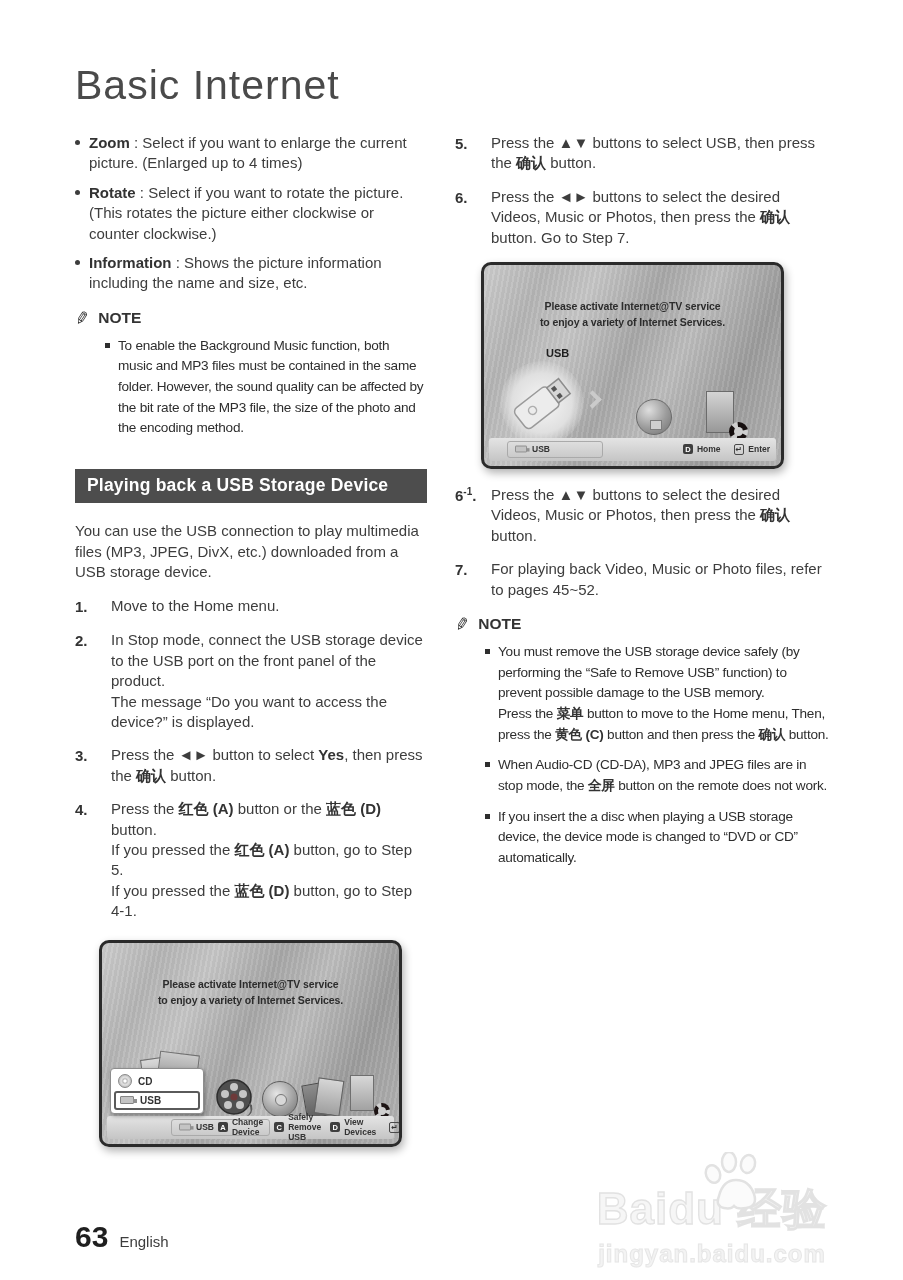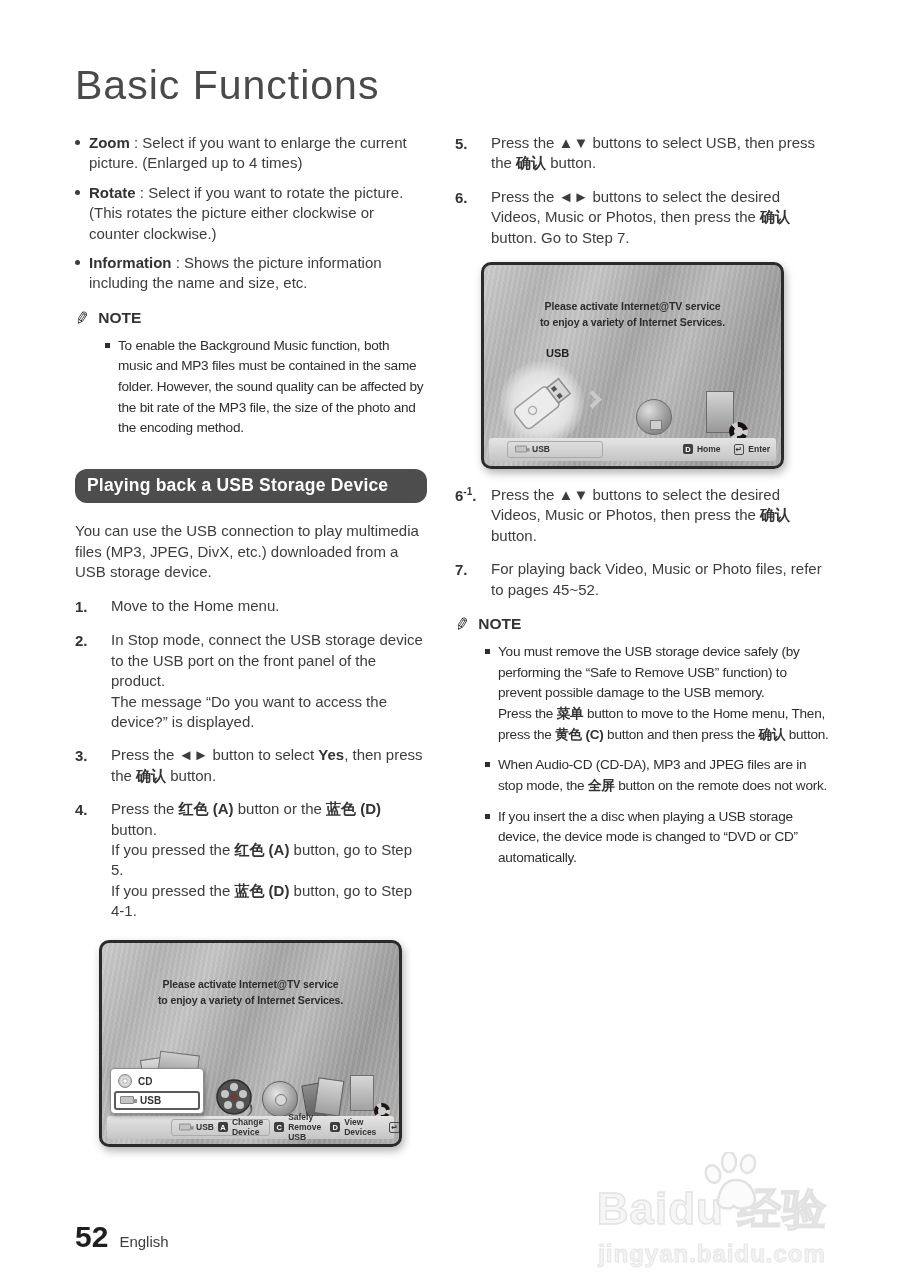--- a/index.html
+++ b/index.html
@@ -25,21 +25,21 @@
   .b { font-weight: bold; color: #333; }
   .note-head { display: flex; align-items: center; gap: 9px; margin: 14px 0 7px;
                font-weight: bold; font-size: 15.5px; color: #333; }
   .note-pencil { display: inline-block; transform: scaleX(-1) rotate(12deg); font-size: 17px; font-weight: normal; }
   .note-item { display: flex; gap: 8px; margin-left: 30px; margin-bottom: 10px;
                font-size: 13.6px; letter-spacing: -0.25px; line-height: 1.52; color: #2e2e2e; }
   .sq { width: 5px; height: 5px; background: #2e2e2e; margin-top: 7px; flex: none; }
   .note-item .txt, .step .txt, .btxt, .intro { white-space: pre-line; }
   .section-bar {
     background: #4d4d4d; color: #ffffff; font-weight: bold; font-size: 17.5px;
-    padding: 6px 0 7px 12px; margin: 30px 0 18px; letter-spacing: 0.2px; border-radius: 12px;
+    padding: 6px 0 7px 12px; margin: 30px 0 18px; letter-spacing: 0.2px;
   }
   .intro { font-size: 15px; line-height: 1.38; margin-bottom: 6px; }
   .step { display: flex; margin-top: 13px; font-size: 15px; line-height: 1.36; }
   .step .num { min-width: 36px; font-weight: bold; color: #333; flex: none; }
   .step .num sup { font-size: 10px; }
   .step .txt { flex: 1; }
 
   
   .screen {
     position: relative; width: 303px; height: 207px; border-radius: 10px;
@@ -137,21 +137,21 @@
   .wm-top { position: relative; font-size: 44px; font-weight: bold; letter-spacing: 1px;
             color: #f6f6f6; -webkit-text-stroke: 1.3px #e2e2e2; line-height: 1.05; }
   .wm-paw { position: absolute; top: -34px; left: 142px; }
   .wm-url { font-size: 24px; font-weight: bold; color: #f3f3f3; -webkit-text-stroke: 1px #e6e6e6;
             letter-spacing: 1px; margin-top: 8px; }
 </style>
 </head>
 <body>
 
 <div class="page">
-  <h1 class="title">Basic Functions</h1>
+  <h1 class="title">Basic Internet</h1>
 
   <div class="cols">
 
     <div class="col-left">
       <ul class="bullets">
         <li class="bullet">
           <span class="dot"></span>
           <span class="btxt"><span class="b">Zoom</span><span> : Select if you want to enlarge the current picture. (Enlarged up to 4 times)</span></span>
         </li>
         <li class="bullet">
@@ -328,21 +328,21 @@
         <span class="txt"><span>When Audio-CD (CD-DA), MP3 and JPEG files are in stop mode, the </span><span class="b">全屏</span><span> button on the remote does not work.</span></span>
       </div>
       <div class="note-item">
         <span class="sq"></span>
         <span class="txt"><span>If you insert the a disc when playing a USB storage device, the device mode is changed to “DVD or CD” automatically.</span></span>
       </div>
     </div>
   </div>
 
   <div class="footer">
-    <span class="pg">52</span>
+    <span class="pg">63</span>
     <span class="lang">English</span>
   </div>
 
   <div class="wm">
     <div class="wm-top">
       <svg class="wm-paw" width="70" height="58" viewBox="0 0 70 58">
         <g fill="#fbfbfb" stroke="#e2e2e2" stroke-width="2.5">
           <ellipse cx="14" cy="22" rx="7" ry="9" transform="rotate(-20 14 22)"></ellipse>
           <ellipse cx="30" cy="10" rx="7" ry="10"></ellipse>
           <ellipse cx="49" cy="12" rx="7" ry="9" transform="rotate(15 49 12)"></ellipse>

